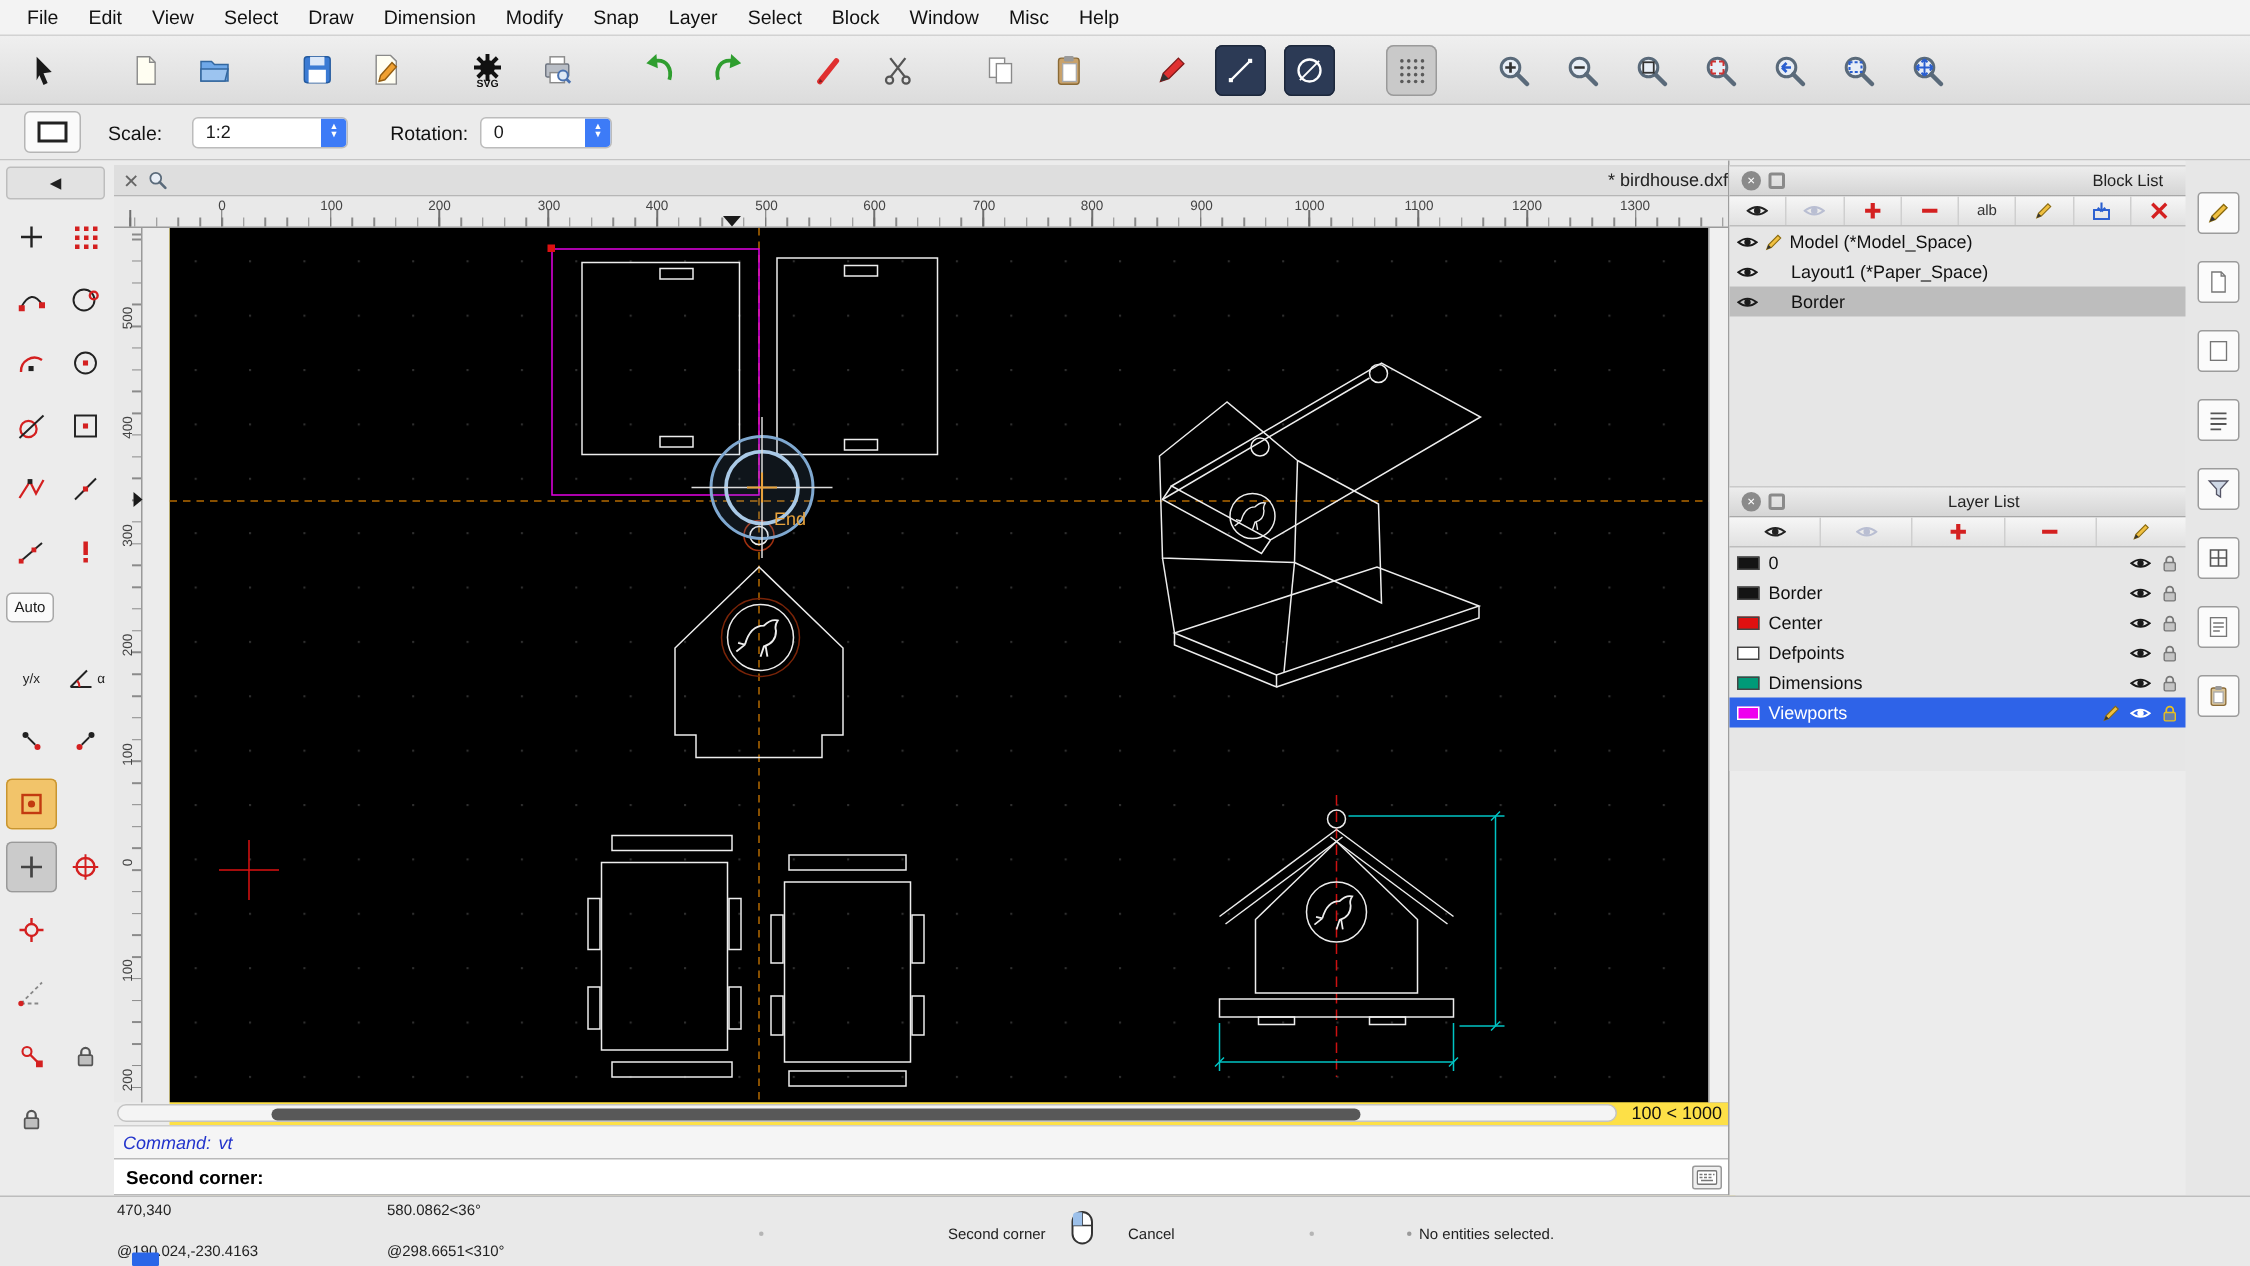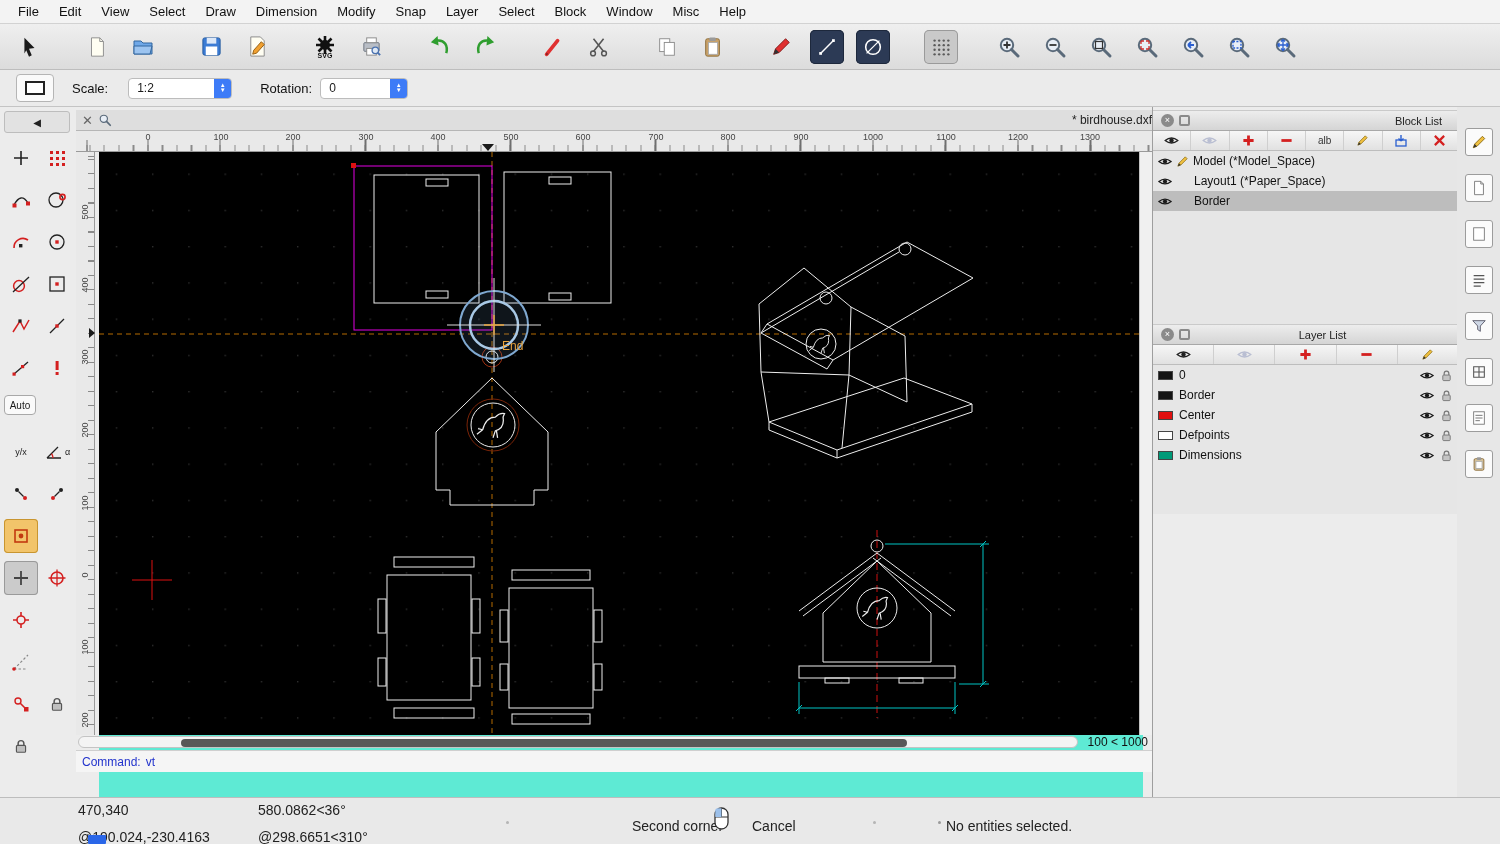--- a/index.html
+++ b/index.html
@@ -38,28 +38,28 @@
   #tabbar .tclose{margin-left:6px;color:#666;font-size:13px;line-height:13px}
   #hruler{position:absolute;left:0;top:24px;width:1076px;height:21px;background:#e9e9e9;border-bottom:1px solid #9a9a9a}
   #hruler .num{position:absolute;top:1px;font-size:9px;color:#444;transform:translateX(-50%)}
   #hruler .ticks{position:absolute;left:0;right:0;bottom:0;height:6px;background:repeating-linear-gradient(to right,#8a8a8a 0 1px,transparent 1px 14.5px);background-position:13.5px 0}
   #hruler .ticksM{position:absolute;left:0;right:0;bottom:0;height:11px;background:repeating-linear-gradient(to right,#6f6f6f 0 1px,transparent 1px 72.5px);background-position:71.5px 0}
   #hruler .marker{position:absolute;left:406px;top:13px;width:0;height:0;border-left:6px solid transparent;border-right:6px solid transparent;border-top:7px solid #1a1a1a}
   #vruler{position:absolute;left:0;top:45px;width:19px;height:583px;background:#e9e9e9;border-right:1px solid #9a9a9a}
   #vruler .num{position:absolute;left:-4px;width:26px;text-align:center;font-size:9px;color:#444;transform:rotate(-90deg)}
   #vruler .ticks{position:absolute;top:0;bottom:0;right:0;width:6px;background:repeating-linear-gradient(to bottom,#8a8a8a 0 1px,transparent 1px 14.5px);background-position:0 7px}
   #vruler .handle{position:absolute;right:-1px;top:176px;width:0;height:0;border-top:5px solid transparent;border-bottom:5px solid transparent;border-left:6px solid #1a1a1a}
-  #canvas{position:absolute;left:23px;top:45px;width:1044px;height:683px;background:#5eead4}
+  #canvas{position:absolute;left:37px;top:45px;width:1044px;height:683px;background:#fde047}
   #vscroll{position:absolute;left:1063px;top:45px;width:13px;height:583px;background:#f0f0f0;border-left:1px solid #c2c2c2}
   #hscrollrow{position:absolute;left:0;top:628px;width:1076px;height:15px}
   #hscrollrow .track{position:absolute;left:2px;top:1px;width:1000px;height:12px;background:#f4f4f4;border:1px solid #c4c4c4;border-radius:6px}
   #hscrollrow .thumb{position:absolute;left:102px;top:2px;width:726px;height:8px;background:#585858;border-radius:4px}
   #hscrollrow .gstat{position:absolute;right:4px;top:0;font-size:12px;color:#111}
   #cmdhist{position:absolute;left:0;top:643px;width:1076px;height:22px;background:#f5f5f5;border-top:1px solid #cfcfcf;display:flex;align-items:center;padding-left:6px;font-size:12px;color:#2233cc}
-  #cmdhist .h1{margin-right:5px}
+  #cmdhist .h1{font-style:italic;margin-right:5px}
   #cmdinput{position:absolute;left:0;top:665px;width:1076px;height:25px;background:#fff;border-top:1px solid #b9b9b9;border-bottom:1px solid #b9b9b9;display:flex;align-items:center;padding-left:8px}
   #cmdinput .prompt{font-size:12.5px;font-weight:bold;color:#000}
   #cmdinput .kbd{position:absolute;right:4px;top:4px;width:20px;height:16px;background:#efefef;border:1px solid #9a9a9a;border-radius:2px;display:flex;align-items:center;justify-content:center}
   
   #right{position:absolute;left:1152px;top:107px;width:305px;height:690px;background:#ececec;border-left:1px solid #9e9e9e}
   .panel{position:absolute;left:0;width:305px;background:#e6e6e6}
   .phead{height:21px;background:linear-gradient(#ededed,#d5d5d5);border-top:1px solid #cacaca;border-bottom:1px solid #a8a8a8;display:flex;align-items:center;padding:0 8px;font-size:11px;color:#222}
   .phead .cbtn{width:13px;height:13px;border-radius:50%;background:#8a8a8a;color:#fff;font-size:9px;line-height:13px;text-align:center;margin-right:5px}
   .phead .fbtn{width:11px;height:11px;border:2px solid #8a8a8a;border-radius:2px;margin-right:5px}
   .ptools{display:flex;height:20px;border-bottom:1px solid #bdbdbd;background:linear-gradient(#f6f6f6,#e1e1e1)}
@@ -68,21 +68,21 @@
   .prow .sp{width:14px;height:14px;visibility:hidden}
   .prow.selgray{background:#bdbdbd}
   .lrow{height:20px;display:flex;align-items:center;padding:0 5px;font-size:12px;gap:6px;color:#111}
   .lrow.selblue{background:#2e63e8;color:#fff}
   .swatch{width:15px;height:9px;border:1px solid #444;flex:0 0 auto}
   .rgt{margin-left:auto;display:flex;align-items:center;gap:6px}
   
   #dock{position:absolute;left:1457px;top:107px;width:43px;height:690px;background:#e7e7e7;display:flex;flex-direction:column;align-items:center;padding-top:21px}
   .dbtn{width:28px;height:28px;margin-bottom:18px;background:#fbfbfb;border:1px solid #9c9c9c;border-radius:3px;display:flex;align-items:center;justify-content:center}
   
-  #status{position:absolute;left:0;top:797px;width:1500px;height:47px;background:#e9e9e9;border-top:1px solid #bdbdbd;font-size:14px;color:#222}
+  #status{position:absolute;left:0;top:797px;width:1500px;height:47px;background:#e9e9e9;border-top:1px solid #bdbdbd;font-size:10px;color:#222}
   #status .t{position:absolute;white-space:nowrap}
   #dockblue{position:absolute;left:88px;top:835px;width:18px;height:9px;background:#2a66e8;border-radius:1px}
   .dot{position:absolute;width:3px;height:3px;border-radius:50%;background:#b5b5b5}
   svg{display:block}
 </style>
 </head>
 <body>
 
 <svg width="0" height="0" style="position:absolute">
   <defs>
@@ -687,20 +687,29 @@
     <div class="track">
         <div class="thumb"></div>
       </div>
     <span class="gstat">100 &lt; 1000</span>
   </div>
 
   <div id="cmdhist">
     <span class="h1">Command:</span>
     <span class="h1">vt</span>
   </div>
+  <div id="cmdinput">
+    <span class="prompt">Second corner:</span>
+    <span class="kbd">
+        <svg width="14" height="10" viewBox="0 0 14 10">
+          <rect x="0.5" y="0.5" width="13" height="9" rx="1" fill="#fff" stroke="#777"></rect>
+          <path d="M2,3 h2 M5,3 h2 M8,3 h2 M11,3 h1 M2,5 h2 M5,5 h2 M8,5 h2 M3,7 h8" stroke="#777" stroke-width="0.9"></path>
+        </svg>
+      </span>
+  </div>
 </div>
 
 <div id="right">
 
   <div class="panel" style="top:3px;height:214px">
     <div class="phead">
       <span class="cbtn">×</span>
       <span class="fbtn"></span>
       <span style="margin-left:auto;padding-right:8px">Block List</span>
     </div>
@@ -852,20 +861,35 @@
         </span>
     </div>
     <div class="lrow">
       <span class="swatch" style="background: rgb(0, 154, 120);"></span>
       <span>Dimensions</span>
       <span class="rgt">
           <svg width="14" height="11" viewBox="0 0 16 12" style="color:#1a1a1a">
             <use href="#eye"></use>
           </svg>
           <svg width="13" height="13" viewBox="0 0 14 14" style="color:#777">
+            <use href="#lock"></use>
+          </svg>
+        </span>
+    </div>
+    <div class="lrow selblue">
+      <span class="swatch" style="border-color: rgb(255, 255, 255); background: rgb(238, 0, 238);"></span>
+      <span>Viewports</span>
+      <span class="rgt">
+          <svg width="13" height="13" viewBox="0 0 14 14">
+            <use href="#pen"></use>
+          </svg>
+          <svg width="14" height="11" viewBox="0 0 16 12" style="color:#fff">
+            <use href="#eye"></use>
+          </svg>
+          <svg width="13" height="13" viewBox="0 0 14 14" style="color:#e8c020">
             <use href="#lock"></use>
           </svg>
         </span>
     </div>
   </div>
 </div>
 
 <div id="dock">
   <div class="dbtn">
       <svg width="16" height="16" viewBox="0 0 14 14">

